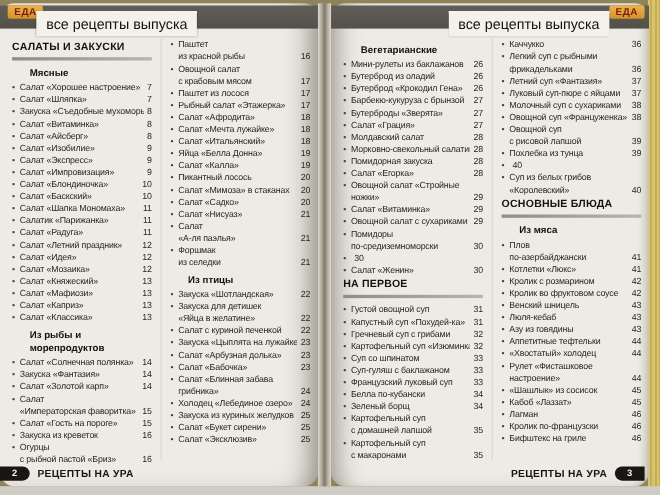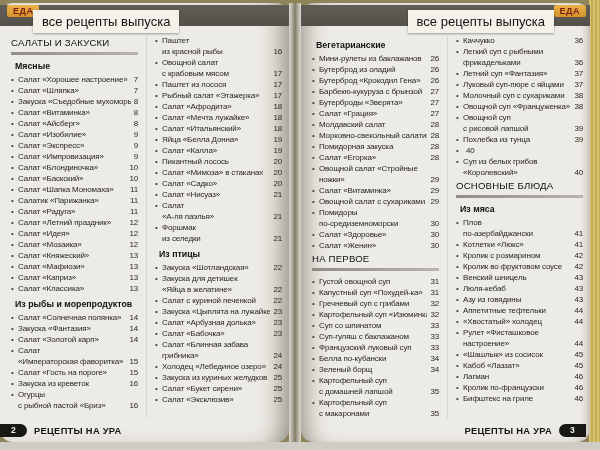--- a/index.html
+++ b/index.html
@@ -28,23 +28,23 @@
     font-size:13px;line-height:15px;padding:2px 9px 4px;border-top:2px dashed #f6f4ee;
     box-shadow:0 1px 2px rgba(0,0,0,.35)}
   .page-left .tab{left:33px}
   .page-right .tab{right:36px}
 
   
   .cols{position:absolute;top:32px;left:11px;right:7px;bottom:24px;display:flex}
   .col{flex:1;min-width:0}
   .col + .col{border-left:1px solid #d7d4cc;padding-left:8px;margin-left:8px}
   .section{margin:2px 0 5px}
-  .section-text{font-weight:normal;font-size:9.6px;line-height:12px;color:#13120e;letter-spacing:.2px}
+  .section-text{font-weight:bold;font-size:9.6px;line-height:12px;color:#13120e;letter-spacing:.2px}
   .rule{height:3px;margin-top:3px;background:linear-gradient(90deg,#8e8c85,#b7b5ae)}
-  .sub{font-weight:bold;font-size:8.8px;line-height:12px;margin:4px 4px 2px;color:#13120e}
+  .sub{font-weight:bold;font-size:8.8px;line-height:12px;margin:4px 16px 2px;color:#13120e}
   .item{display:flex;font-size:8px;line-height:11px;color:#29271f;letter-spacing:-.15px}
   .bullet{width:7px;flex:none;color:#44423a}
   .itext{flex:1;display:flex;flex-direction:column;min-width:0}
   .iline{white-space:nowrap;overflow:hidden}
   .num{flex:none;align-self:flex-end;margin-left:3px;color:#29271f}
 
   
   .footer{position:absolute;bottom:5px;display:flex;align-items:center;gap:7px;
     font-weight:bold;font-size:9.3px;color:#16150f;letter-spacing:.3px}
   .footer-left{left:0}
@@ -568,23 +568,20 @@
             <div class="item">
               <span class="bullet">•</span>
               <span class="itext">
                 <span class="iline">Помидоры</span>
                 <span class="iline">по-средиземноморски</span>
               </span>
               <span class="num">30</span>
             </div>
             <div class="item">
               <span class="bullet">•</span>
-              <span class="itext">
-                <span class="iline">Салат «Здоровье»</span>
-              </span>
               <span class="num">30</span>
             </div>
             <div class="item">
               <span class="bullet">•</span>
               <span class="itext">
                 <span class="iline">Салат «Женин»</span>
               </span>
               <span class="num">30</span>
             </div>
             <div class="section">

